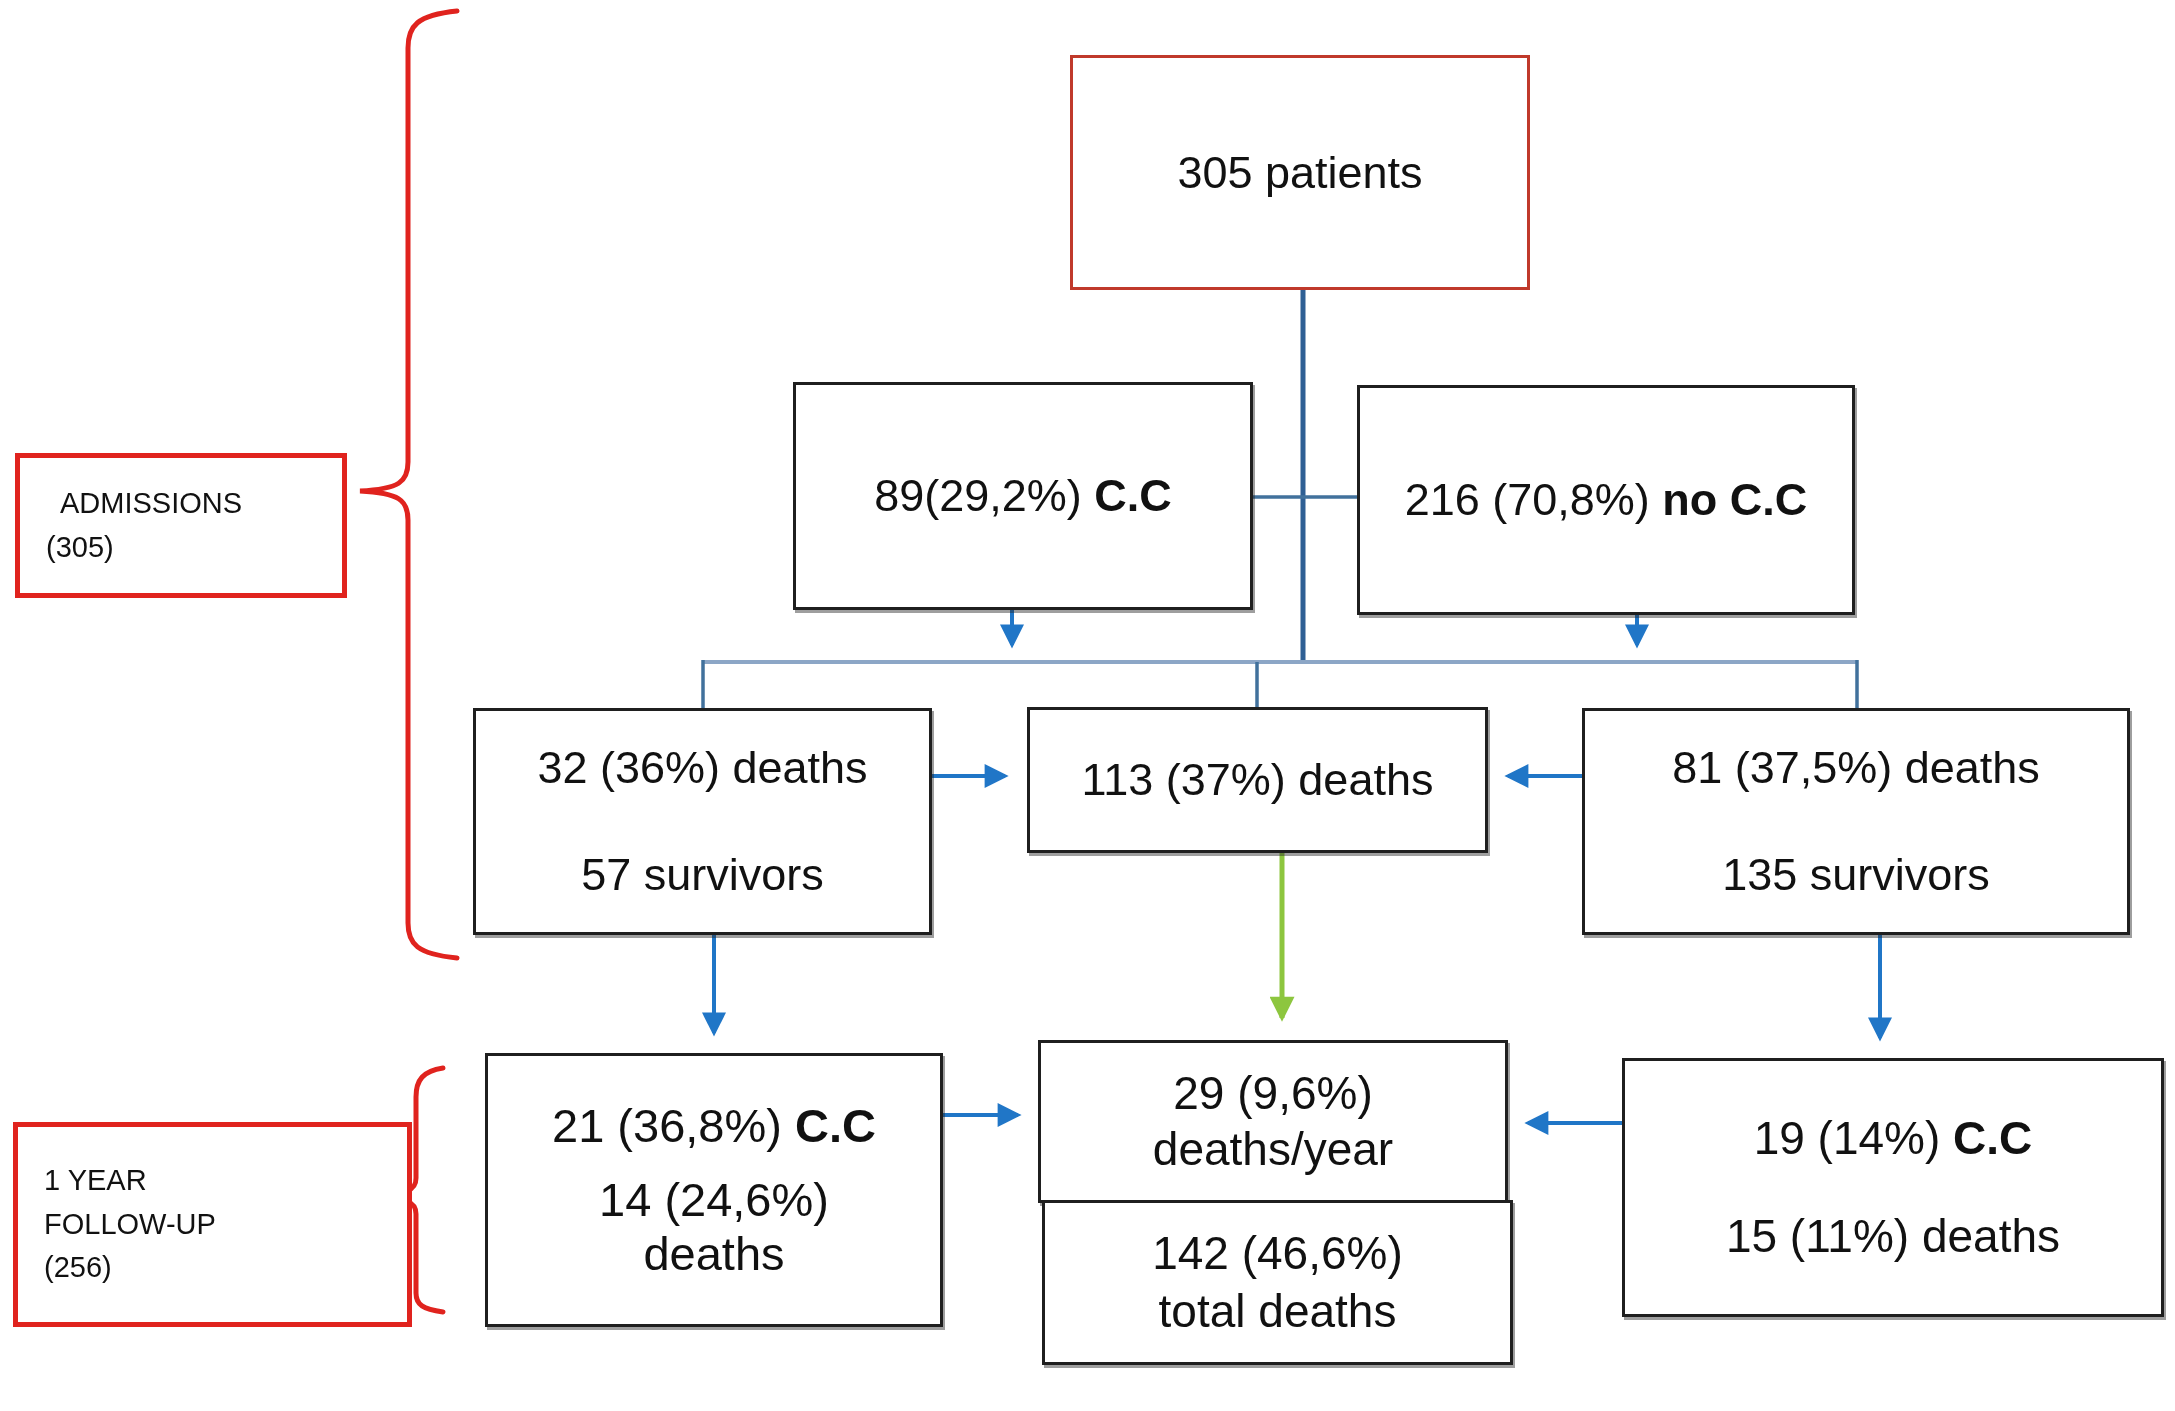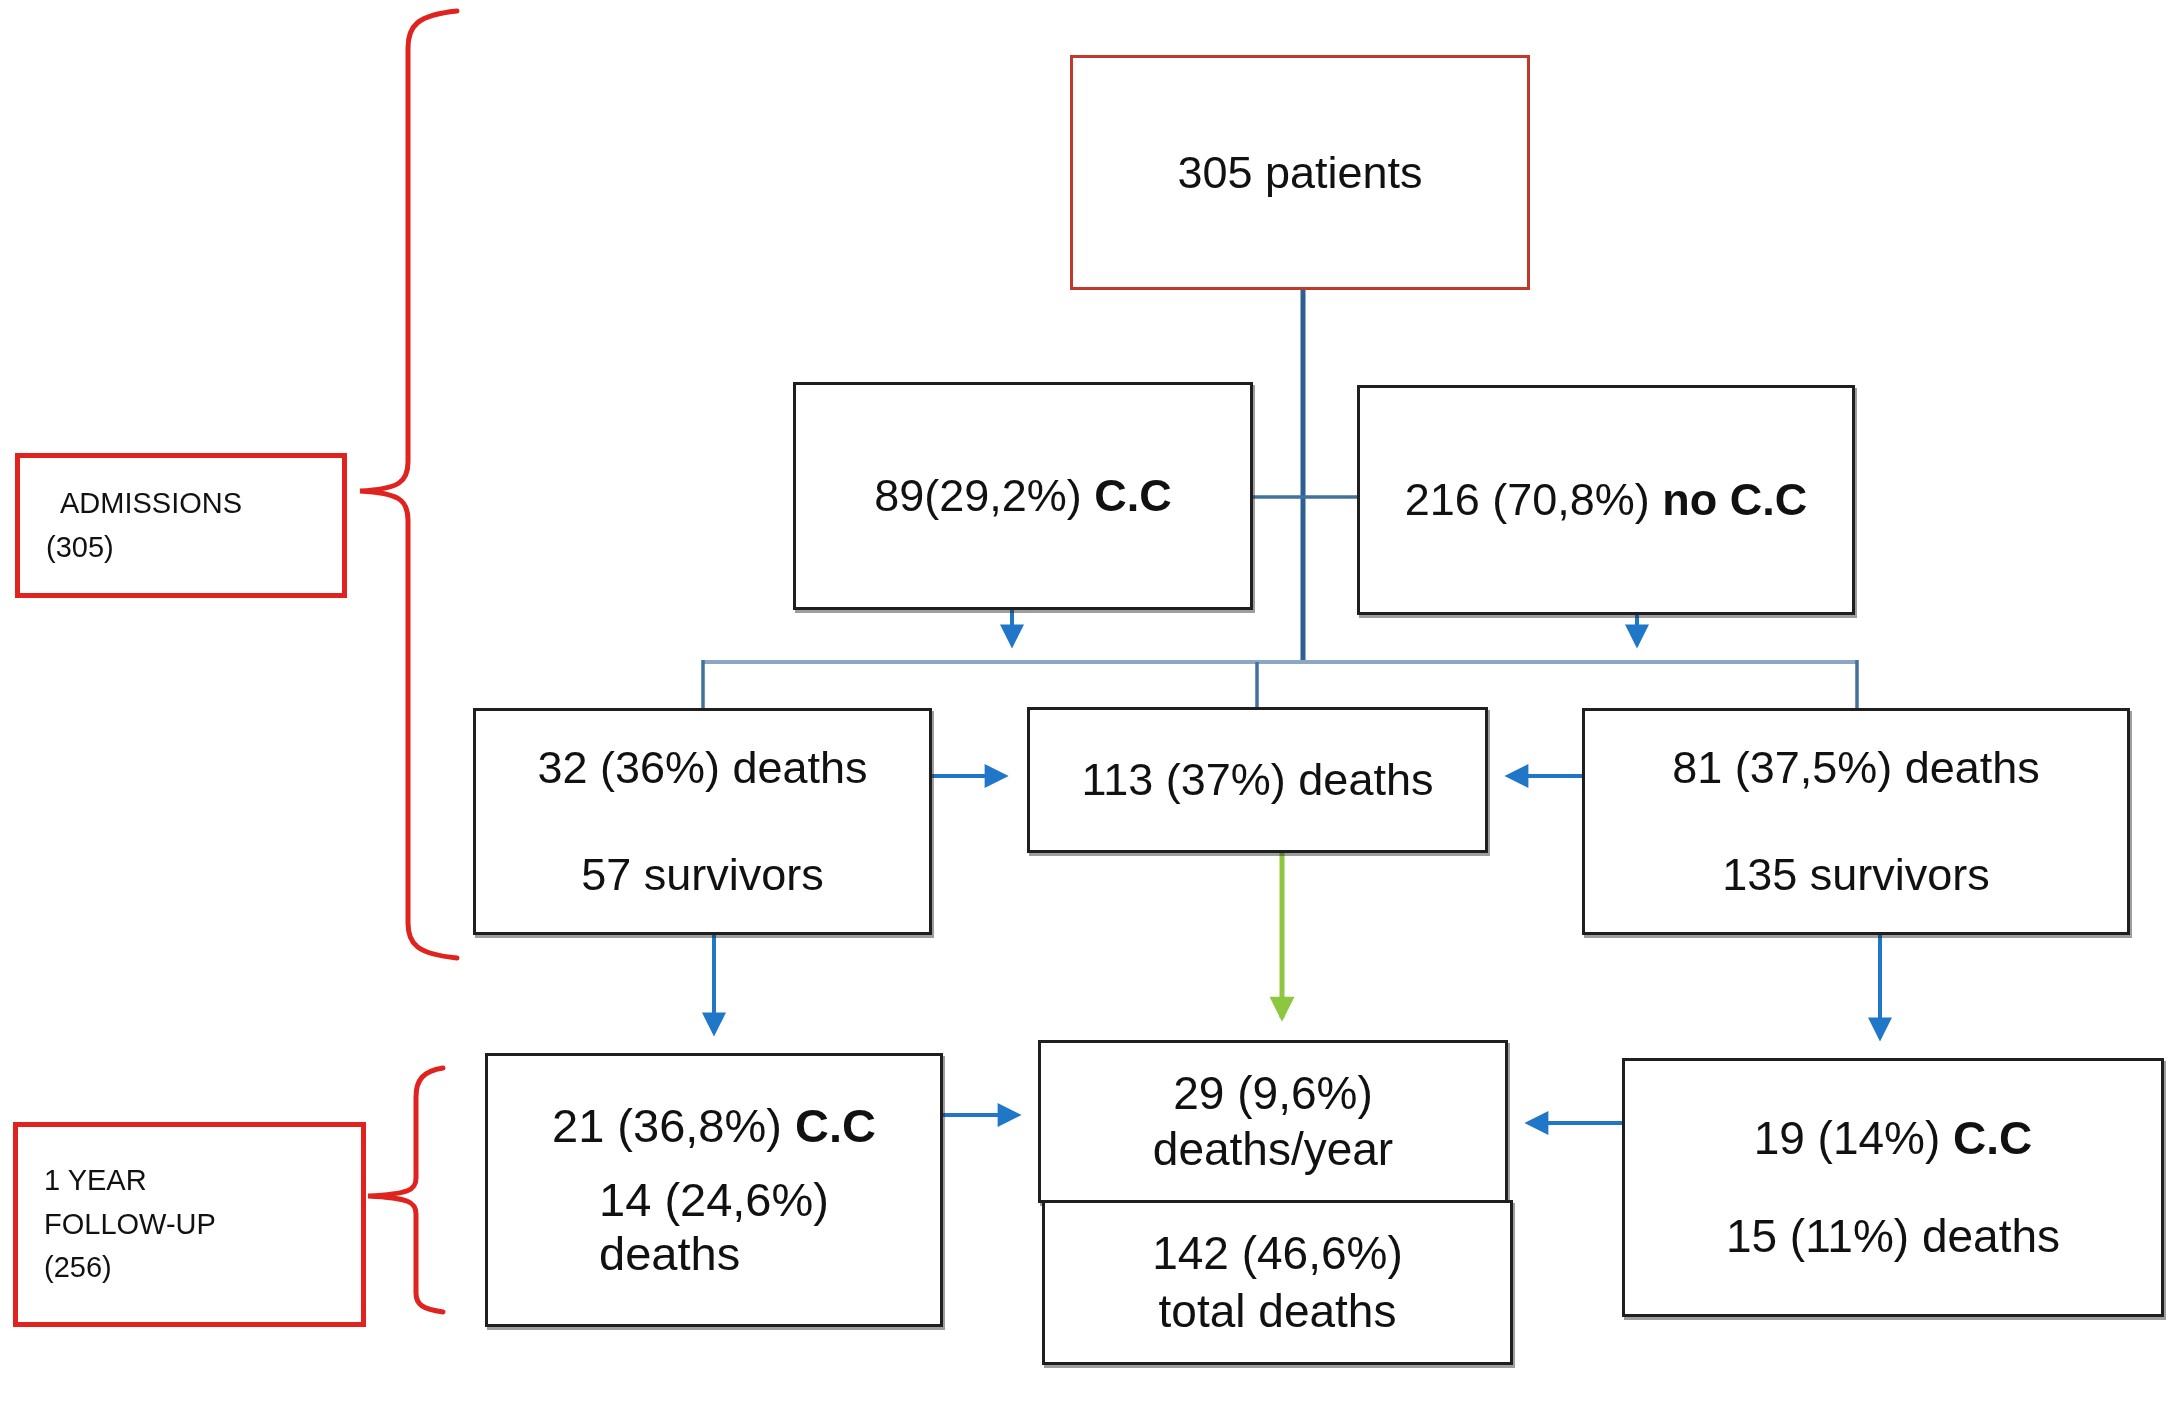--- a/index.html
+++ b/index.html
@@ -13,21 +13,21 @@
   .ln-dark{stroke:var(--line-dark);stroke-width:5;}
   .ar-blue{stroke:var(--arrow-blue);stroke-width:4;}
   .ar-green{stroke:var(--arrow-green);stroke-width:5;}
   .brace{stroke:var(--red-accent);stroke-width:5;fill:none;stroke-linecap:round;}
   .mk-blue{fill:var(--arrow-blue);}
   .mk-green{fill:var(--arrow-green);}
 
   .box{
     position:absolute;background:#fff;box-sizing:border-box;
     display:flex;flex-direction:column;align-items:center;justify-content:center;
-    text-align:left;font-size:45px;line-height:1.15;
+    text-align:center;font-size:45px;line-height:1.15;
   }
   .box.black{
     border:3px solid var(--box-border-black);
     box-shadow:2px 3px 0 rgba(40,40,40,0.45);
   }
   .box.redlabel{
     border:5px solid var(--red-accent);
     align-items:flex-start;text-align:left;font-size:29px;line-height:1.5;
     justify-content:center;padding-left:26px;
   }
@@ -108,21 +108,21 @@
 
   <div class="box black" style="left:1027px;top:707px;width:461px;height:146px;">
     <div>113 (37%) deaths</div>
   </div>
 
   <div class="box black gap55" style="left:1582px;top:708px;width:548px;height:227px;">
     <div>81 (37,5%) deaths</div>
     <div>135 survivors</div>
   </div>
 
-  <div class="box redlabel" style="left:13px;top:1122px;width:353px;height:205px;">
+  <div class="box redlabel" style="left:13px;top:1122px;width:399px;height:205px;">
     <div>1 YEAR</div>
     <div>FOLLOW-UP</div>
     <div>(256)</div>
   </div>
 
   <div class="box black gap30 f47" style="left:485px;top:1053px;width:458px;height:274px;gap:20px;">
     <div>
       <span>21 (36,8%) </span><b>C.C</b>
     </div>
     <div>

